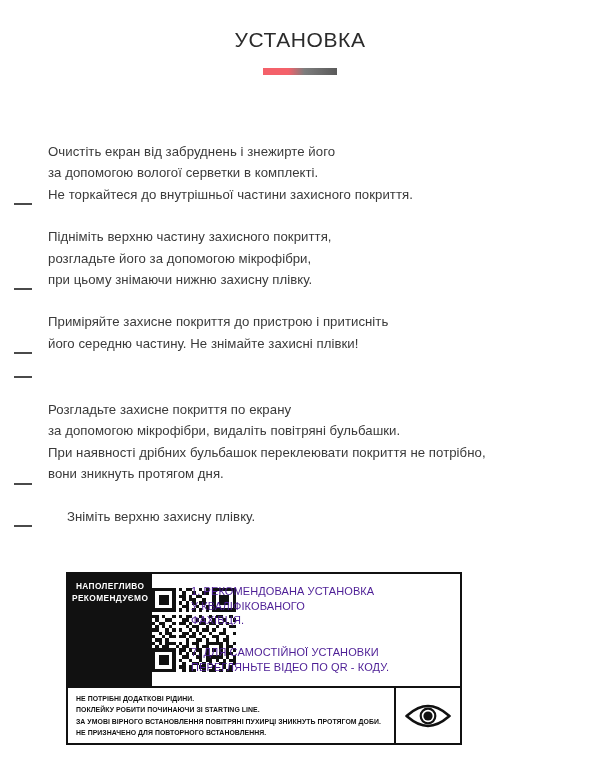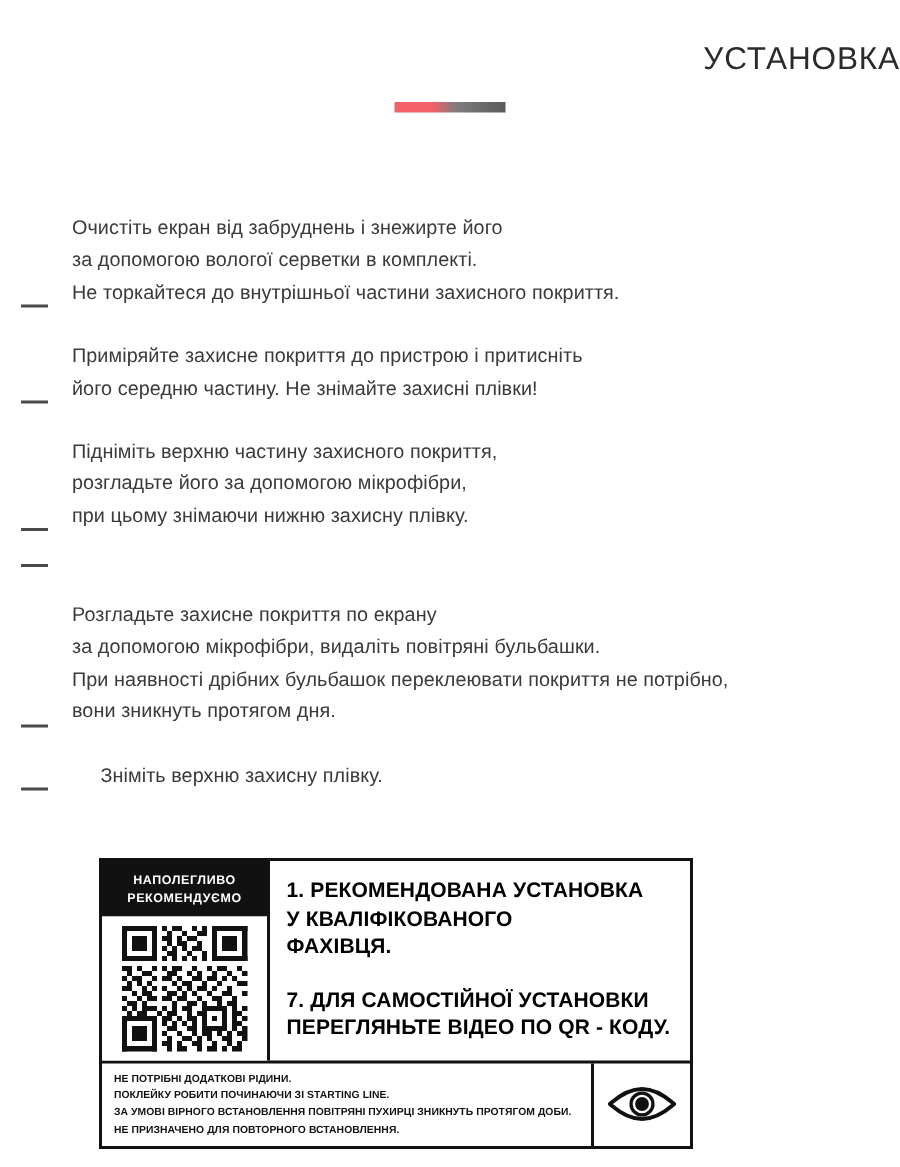--- a/index.html
+++ b/index.html
@@ -13,21 +13,21 @@
     background: #ffffff;
     font-family: "Liberation Sans", sans-serif;
     position: relative;
     overflow: hidden;
     -webkit-font-smoothing: antialiased;
   }
 
   
   .header {
     padding-top: 28px;
-    text-align: right;
+    text-align: center;
   }
   .page-title {
     font-size: 21px;
     letter-spacing: 0.6px;
     color: #2b2b2b;
     font-weight: 400;
     margin: 0;
     line-height: 1.1;
   }
   .title-rule {
@@ -80,21 +80,21 @@
   .card-top {
     display: flex;
     align-items: stretch;
   }
   .card-left {
     width: 112px;
     min-width: 112px;
     border-right: 2px solid #111111;
     box-sizing: border-box;
     display: flex;
-    flex-direction: column;
+    flex-direction: row;
   }
   .badge {
     background: #111111;
     color: #ffffff;
     text-align: center;
     font-size: 8.3px;
     font-weight: bold;
     letter-spacing: 0.4px;
     line-height: 1.45;
     padding: 6px 4px 7px 4px;
@@ -111,23 +111,23 @@
     width: 84px;
     height: 84px;
     display: block;
   }
   .card-right {
     flex: 1;
     padding: 10px 8px 12px 11px;
     box-sizing: border-box;
   }
   .card-heading {
-    color: #000000;
-    font-weight: bold;
-    font-size: 14px;
+    color: #4c1d95;
+    font-weight: normal;
+    font-size: 11px;
     line-height: 1.33;
     white-space: pre-line;
     letter-spacing: 0.1px;
   }
   .card-heading.second {
     margin-top: 17px;
   }
   .card-footer {
     border-top: 2px solid #111111;
     display: flex;
@@ -169,29 +169,29 @@
 
   <div class="instruction-item">
     <span class="bullet-dash"></span>
     <div class="instruction-lines">Очистіть екран від забруднень і знежирте його
 за допомогою вологої серветки в комплекті.
 Не торкайтеся до внутрішньої частини захисного покриття.</div>
   </div>
 
   <div class="instruction-item">
     <span class="bullet-dash"></span>
-    <div class="instruction-lines">Приміряйте захисне покриття до пристрою і притисніть
-його середню частину. Не знімайте захисні плівки!</div>
-  </div>
-
-  <div class="instruction-item">
-    <span class="bullet-dash"></span>
     <div class="instruction-lines">Підніміть верхню частину захисного покриття,
 розгладьте його за допомогою мікрофібри,
 при цьому знімаючи нижню захисну плівку.</div>
+  </div>
+
+  <div class="instruction-item">
+    <span class="bullet-dash"></span>
+    <div class="instruction-lines">Приміряйте захисне покриття до пристрою і притисніть
+його середню частину. Не знімайте захисні плівки!</div>
   </div>
 
   <div class="instruction-item">
     <span class="bullet-dash"></span>
   </div>
 
   <div class="instruction-item">
     <span class="bullet-dash"></span>
     <div class="instruction-lines">Розгладьте захисне покриття по екрану
 за допомогою мікрофібри, видаліть повітряні бульбашки.

